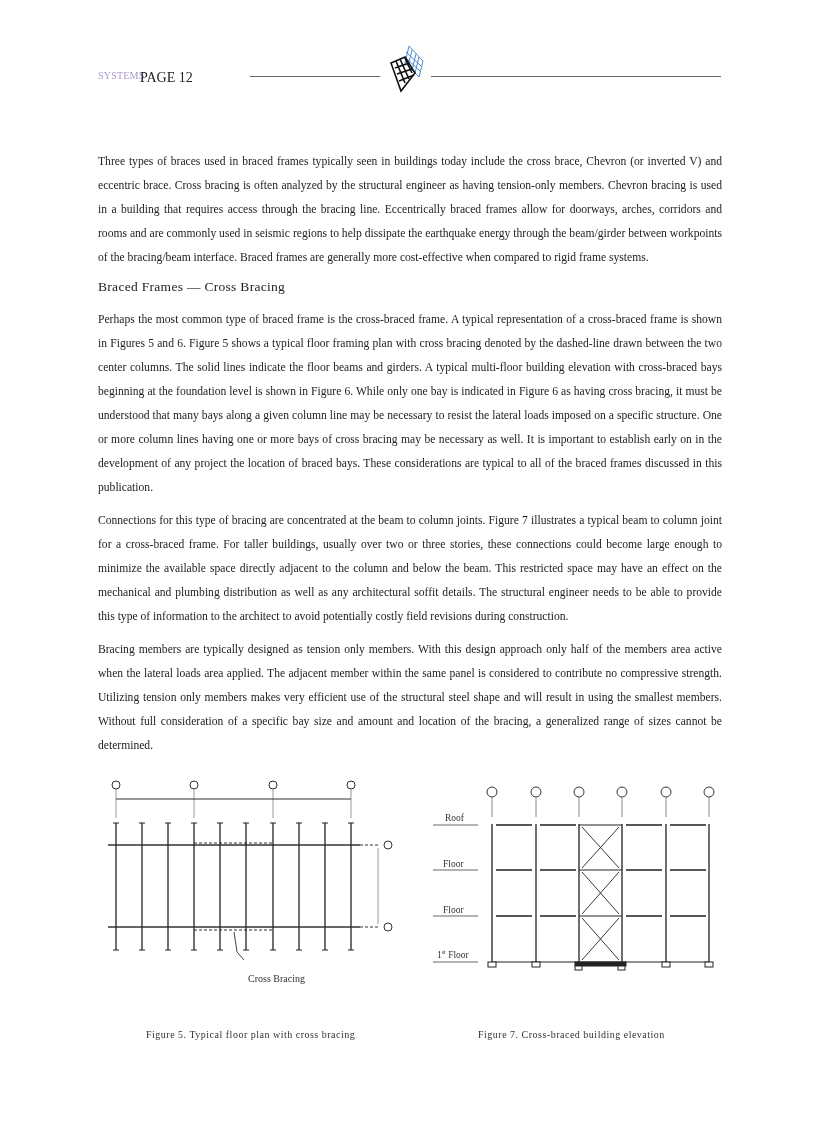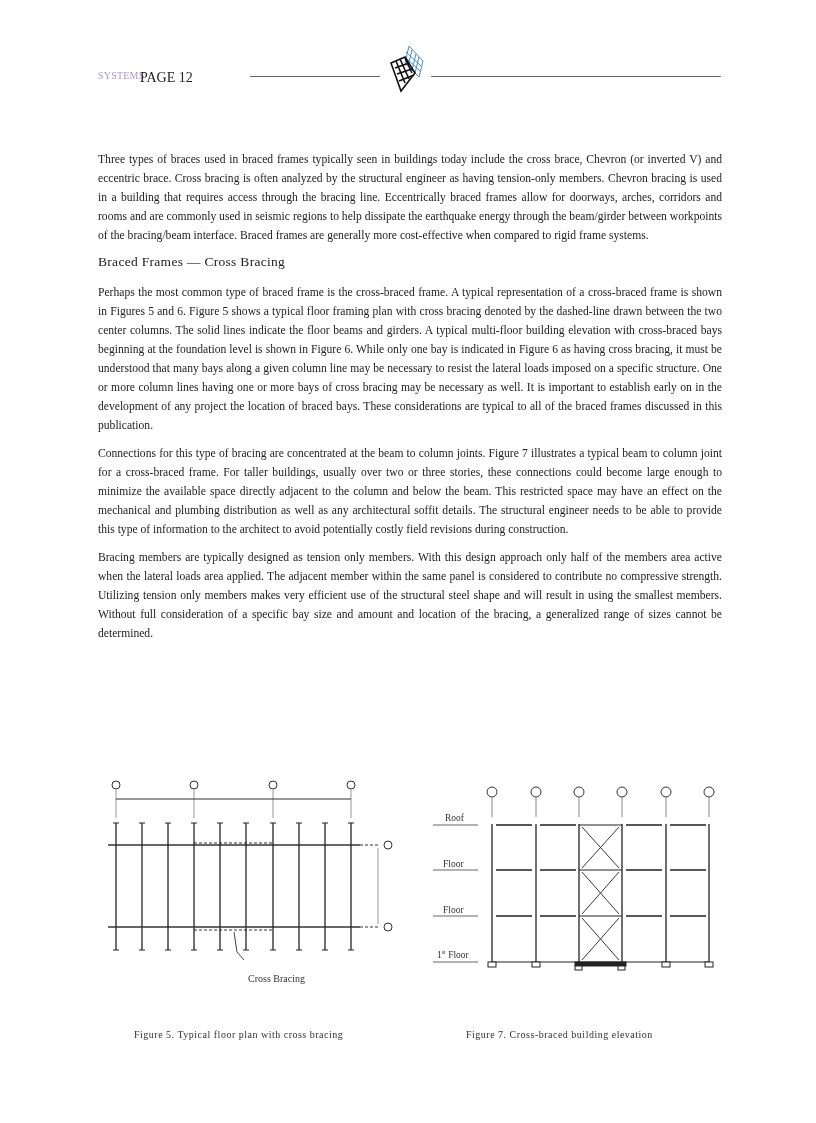--- a/index.html
+++ b/index.html
@@ -5,25 +5,25 @@
   html,body{margin:0;padding:0;background:#fff;}
   body{width:816px;height:1123px;position:relative;overflow:hidden;font-family:"Liberation Serif","DejaVu Serif",serif;color:#222;}
   .header{position:absolute;top:61px;left:98px;width:624px;height:40px;}
   .hdr-systems{position:absolute;left:0;top:9px;font-size:10px;color:#a898c8;letter-spacing:0.2px;}
   .hdr-page{position:absolute;left:42px;top:9px;font-size:14px;color:#222;}
   .hdr-line-l{position:absolute;left:152px;top:15px;width:130px;height:1px;background:#666;}
   .hdr-line-r{position:absolute;left:333px;top:15px;width:290px;height:1px;background:#666;}
   .logo{position:absolute;left:287px;top:-18px;width:44px;height:52px;}
   .content{position:absolute;left:98px;top:150px;width:624px;}
   h2{font-weight:normal;font-size:13.5px;margin:0 0 13px 0;letter-spacing:0.3px;}
-  p{font-size:11.6px;line-height:19px;margin:0 0 9px 0;text-align:justify;}
+  p{font-size:11.6px;line-height:24px;margin:0 0 9px 0;text-align:justify;}
   .sec2{font-family:Liberation Serif, serif;}
   .fig5{position:absolute;left:98px;top:780px;width:310px;height:210px;}
   .fig6{position:absolute;left:420px;top:775px;width:310px;height:200px;}
-  .cap{position:absolute;top:1029px;font-size:10px;letter-spacing:0.5px;color:#333;}
+  .cap{position:absolute;top:1029px;font-size:10px;letter-spacing:0.5px;color:#333;margin-left:12px;}
   .cap5{left:134px;}
   .cap6{left:466px;}
 </style>
 </head>
 <body>
 
 <div class="header">
   <span class="hdr-systems">SYSTEMS</span>
   <span class="hdr-page">PAGE 12</span>
   <div class="hdr-line-l"></div>

